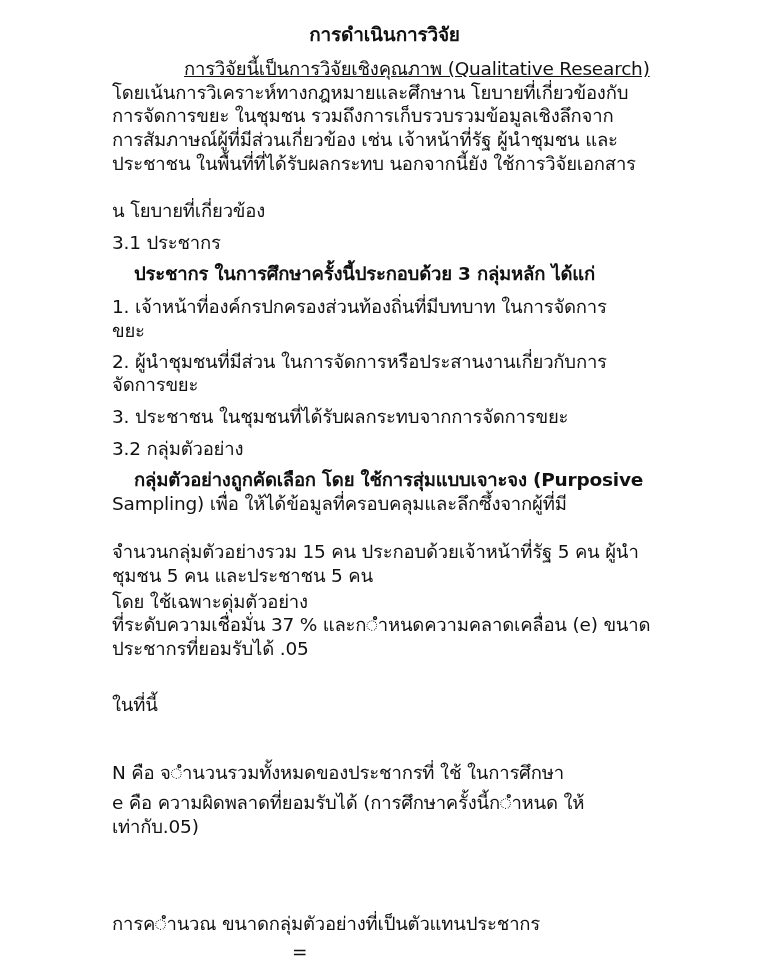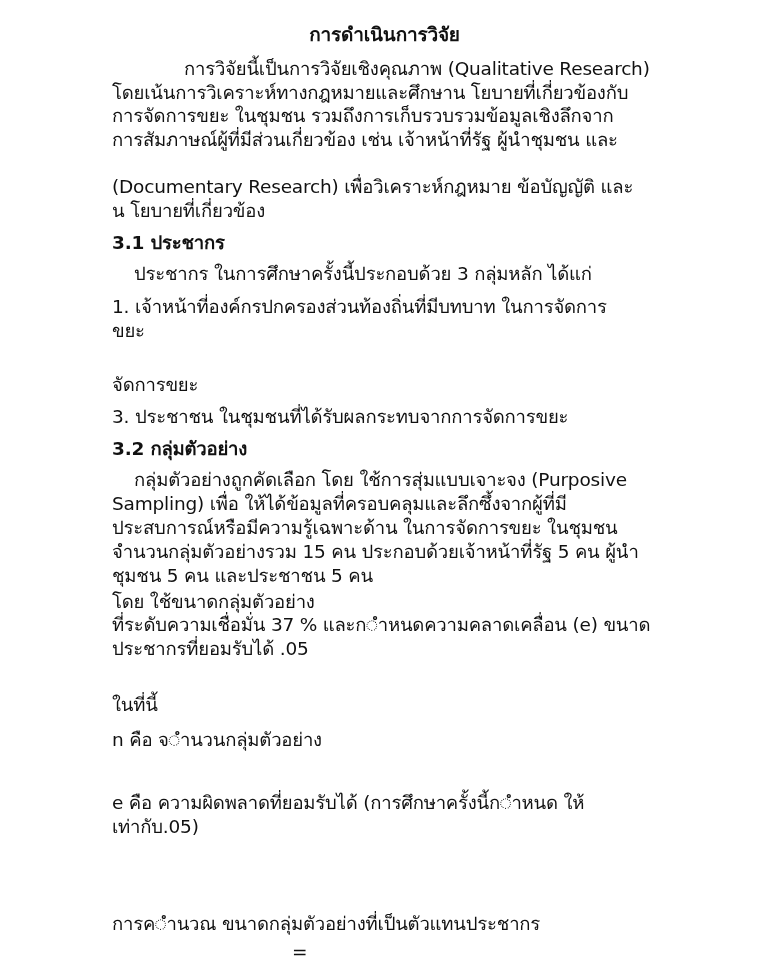--- a/index.html
+++ b/index.html
@@ -9,56 +9,56 @@
       color: #111111;
     }
     .page { position: absolute; left: 0; top: 16px; width: 769px; height: 960px; }
     .line {
       position: absolute; left: 112px; white-space: nowrap;
       font-size: 18.5px; line-height: 24px;
       font-family: "DejaVu Sans", "Liberation Sans", sans-serif;
       letter-spacing: -0.2px;
     }
     .title { font-weight: bold; left: 0; width: 769px; text-align: center; font-size: 19px; }
-    .heading { font-weight: bold; }
-    .indent-big { left: 184px; }
-    .indent-small { left: 134px; }
+    .heading { font-weight: normal; }
+    .indent-big { left: 184px; text-decoration: underline; }
+    .indent-small { left: 134px; font-weight: bold; }
     .eq { left: 292px; }
   </style>
 </head>
 <body>
 
 <div class="page">
   <div class="line title" style="top:6px">การดำเนินการวิจัย</div>
 
   <div class="line indent-big" style="top:41px">การวิจัยนี้เป็นการวิจัยเชิงคุณภาพ (Qualitative Research)</div>
   <div class="line" style="top:65px">โดยเน้นการวิเคราะห์ทางกฎหมายและศึกษาน โยบายที่เกี่ยวข้องกับ</div>
   <div class="line" style="top:88px">การจัดการขยะ ในชุมชน รวมถึงการเก็บรวบรวมข้อมูลเชิงลึกจาก</div>
   <div class="line" style="top:112px">การสัมภาษณ์ผู้ที่มีส่วนเกี่ยวข้อง เช่น เจ้าหน้าที่รัฐ ผู้นำชุมชน และ</div>
-  <div class="line" style="top:159px">(Documentary Research) เพื่อวิเคราะห์กฎหมาย ข้อบัญญัติ และ</div>
+  <div class="line" style="top:136px">ประชาชน ในพื้นที่ที่ได้รับผลกระทบ นอกจากนี้ยัง ใช้การวิจัยเอกสาร</div>
   <div class="line" style="top:183px">น โยบายที่เกี่ยวข้อง</div>
 
   <div class="line heading" style="top:215px">3.1 ประชากร</div>
   <div class="line indent-small" style="top:246px">ประชากร ในการศึกษาครั้งนี้ประกอบด้วย 3 กลุ่มหลัก ได้แก่</div>
   <div class="line" style="top:279px">1. เจ้าหน้าที่องค์กรปกครองส่วนท้องถิ่นที่มีบทบาท ในการจัดการ</div>
   <div class="line" style="top:303px">ขยะ</div>
+  <div class="line" style="top:334px">2. ผู้นำชุมชนที่มีส่วน ในการจัดการหรือประสานงานเกี่ยวกับการ</div>
   <div class="line" style="top:357px">จัดการขยะ</div>
   <div class="line" style="top:389px">3. ประชาชน ในชุมชนที่ได้รับผลกระทบจากการจัดการขยะ</div>
 
   <div class="line heading" style="top:421px">3.2  กลุ่มตัวอย่าง</div>
   <div class="line" style="top:476px">Sampling) เพื่อ ให้ได้ข้อมูลที่ครอบคลุมและลึกซึ้งจากผู้ที่มี</div>
   <div class="line indent-small" style="top:452px">กลุ่มตัวอย่างถูกคัดเลือก โดย ใช้การสุ่มแบบเจาะจง (Purposive</div>
-  <div class="line" style="top:500px">ประสบการณ์หรือมีความรู้เฉพาะด้าน ในการจัดการขยะ ในชุมชน</div>
   <div class="line" style="top:524px">จำนวนกลุ่มตัวอย่างรวม 15 คน ประกอบด้วยเจ้าหน้าที่รัฐ 5 คน ผู้นำ</div>
   <div class="line" style="top:548px">ชุมชน 5 คน และประชาชน 5 คน</div>
 
-  <div class="line" style="top:574px">โดย ใช้ขนาดกลุ่มตัวอย่าง</div>
+  <div class="line" style="top:574px">โดย ใช้เฉพาะดุ่มตัวอย่าง</div>
   <div class="line" style="top:597px">ที่ระดับความเชื่อมั่น 37 % และก◌ำหนดความคลาดเคลื่อน (e) ขนาด</div>
   <div class="line" style="top:621px">ประชากรที่ยอมรับได้ .05</div>
   <div class="line" style="top:677px">ในที่นี้</div>
 
-  <div class="line" style="top:712px">n คือ จ◌ำนวนกลุ่มตัวอย่าง</div>
+  <div class="line" style="top:745px">N คือ จ◌ำนวนรวมทั้งหมดของประชากรที่ ใช้ ในการศึกษา</div>
   <div class="line" style="top:775px">e คือ ความผิดพลาดที่ยอมรับได้ (การศึกษาครั้งนี้ก◌ำหนด ให้</div>
   <div class="line" style="top:799px">เท่ากับ.05)</div>
 
   <div class="line" style="top:896px">การค◌ำนวณ ขนาดกลุ่มตัวอย่างที่เป็นตัวแทนประชากร</div>
   <div class="line eq" style="top:924px">=</div>
 </div>
 
 </body></html>

